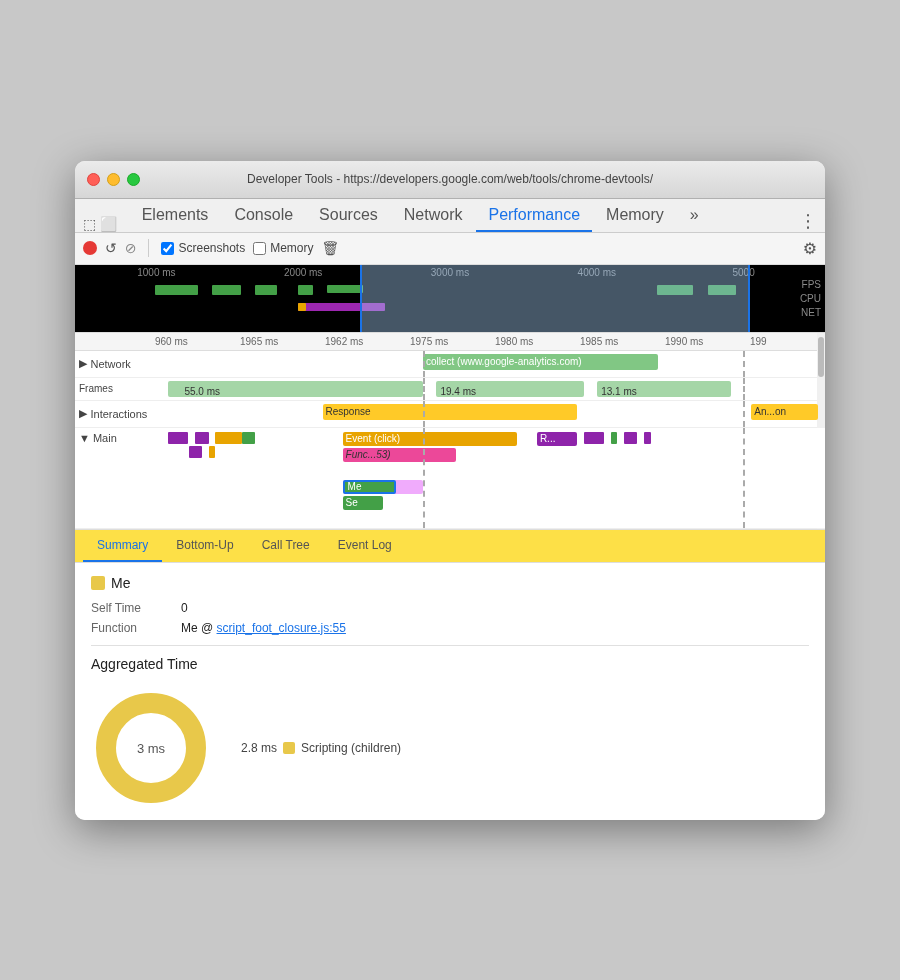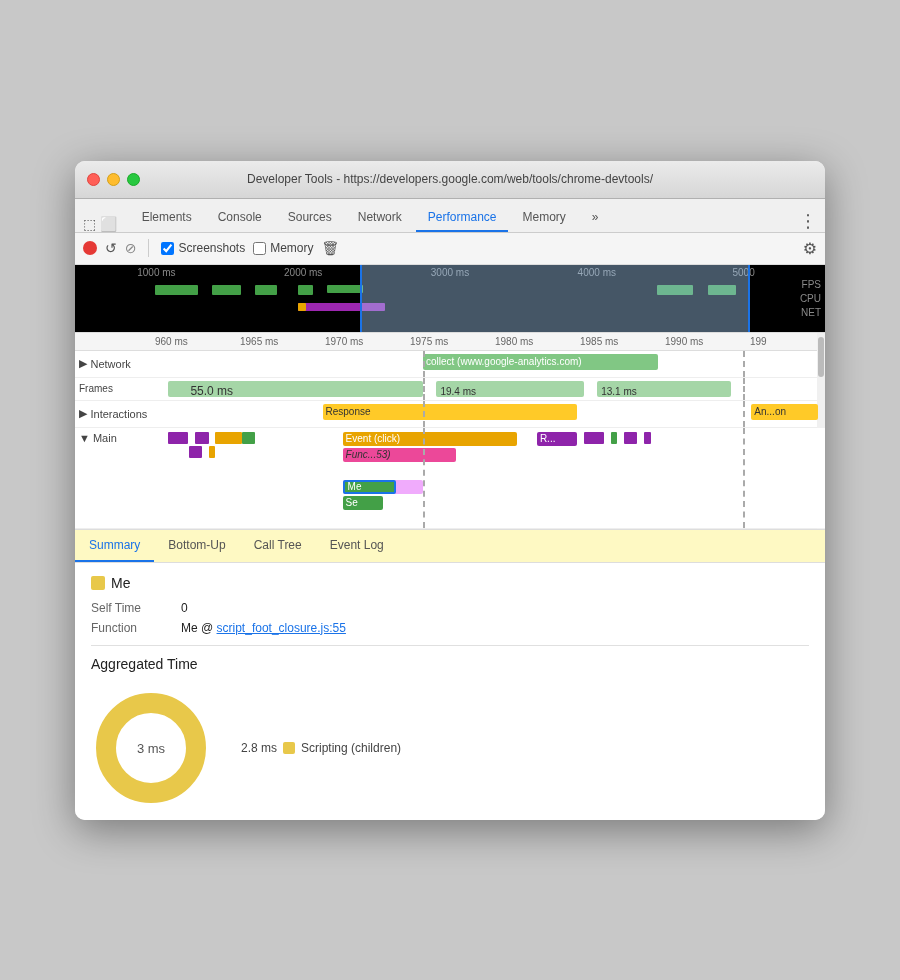--- a/index.html
+++ b/index.html
@@ -54,21 +54,21 @@
     .tab-bar {
       background: #f0f0f0;
       border-bottom: 1px solid #ccc;
       display: flex;
       align-items: flex-end;
       padding: 0 8px;
       height: 34px;
     }
     .tab {
       padding: 6px 12px;
-      font-size: 12px;
+      font-size: 16px;
       color: #555;
       cursor: pointer;
       border-bottom: 2px solid transparent;
       margin-right: 2px;
     }
     .tab.active {
       color: #1a73e8;
       border-bottom: 2px solid #1a73e8;
       font-weight: 500;
     }
@@ -224,22 +224,22 @@
       white-space: nowrap;
       overflow: hidden;
     }
     
     .bottom-panel {
       background: #fff;
     }
     .bottom-tabs {
       display: flex;
       border-bottom: 1px solid #ddd;
-      background: #fef9c3;
-      padding: 0 0;
+      background: #fde047;
+      padding: 0 8px;
     }
     .bottom-tab {
       padding: 8px 14px;
       font-size: 12px;
       color: #555;
       cursor: pointer;
       border-bottom: 2px solid transparent;
     }
     .bottom-tab.active {
       color: #1a73e8;
@@ -413,21 +413,21 @@
     <span class="fps-label">FPS</span>
     <span class="cpu-label">CPU</span>
     <span class="net-label">NET</span>
   </div>
 
   <div class="timeline-section" style="position:relative;">
 
     <div class="timeline-ruler-detail">
       <span class="ruler-mark-detail">960 ms</span>
       <span class="ruler-mark-detail">1965 ms</span>
-      <span class="ruler-mark-detail">1970 ms</span>
+      <span class="ruler-mark-detail">1962 ms</span>
       <span class="ruler-mark-detail">1975 ms</span>
       <span class="ruler-mark-detail">1980 ms</span>
       <span class="ruler-mark-detail">1985 ms</span>
       <span class="ruler-mark-detail">1990 ms</span>
       <span class="ruler-mark-detail">199</span>
     </div>
 
     <div class="track">
       <div class="track-label">
         <span>▶</span>
@@ -445,21 +445,21 @@
         <div class="scrollbar-thumb"></div>
       </div>
     </div>
 
     <div class="track">
       <div class="track-label">
         <span style="font-size:10px;color:#444;">Frames</span>
       </div>
       <div class="track-content" style="height:22px;position:relative;">
         <div style="position:absolute;left:2%;width:38%;height:16px;top:3px;background:#a5d6a7;border-radius:2px;">
-          <span style="font-size:12px;color:#333;padding-left:22px;line-height:16px;">55.0 ms</span>
+          <span style="font-size:10px;color:#333;padding-left:16px;line-height:16px;">55.0 ms</span>
         </div>
         <div style="position:absolute;left:42%;width:22%;height:16px;top:3px;background:#a5d6a7;border-radius:2px;">
           <span style="font-size:10px;color:#333;padding-left:4px;line-height:16px;">19.4 ms</span>
         </div>
         <div style="position:absolute;left:66%;width:20%;height:16px;top:3px;background:#a5d6a7;border-radius:2px;">
           <span style="font-size:10px;color:#333;padding-left:4px;line-height:16px;margin-top:32px;">13.1 ms</span>
         </div>
         <div style="position:absolute;left:40%;top:0;bottom:0;width:1px;border-left:2px dashed #aaa;"></div>
         <div style="position:absolute;right:12%;top:0;bottom:0;width:1px;border-left:2px dashed #aaa;"></div>
       </div>

